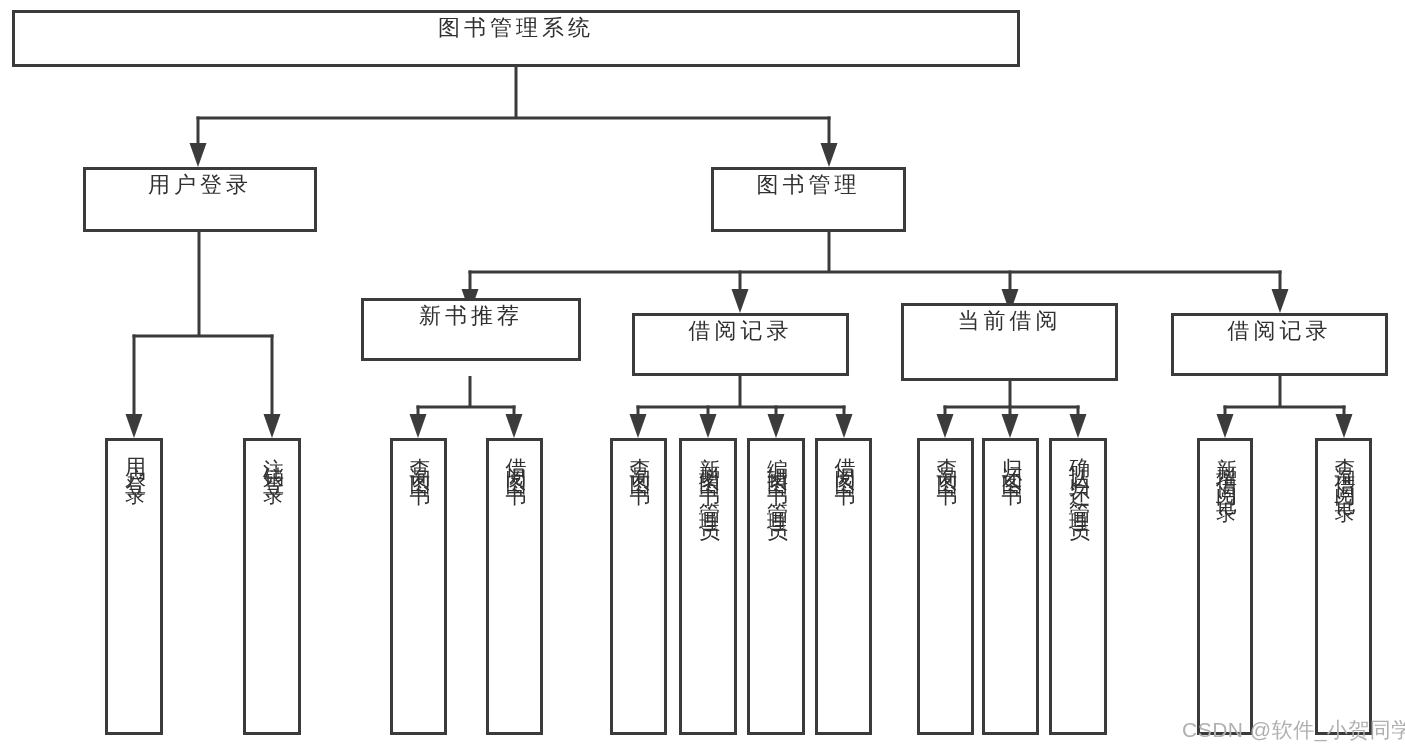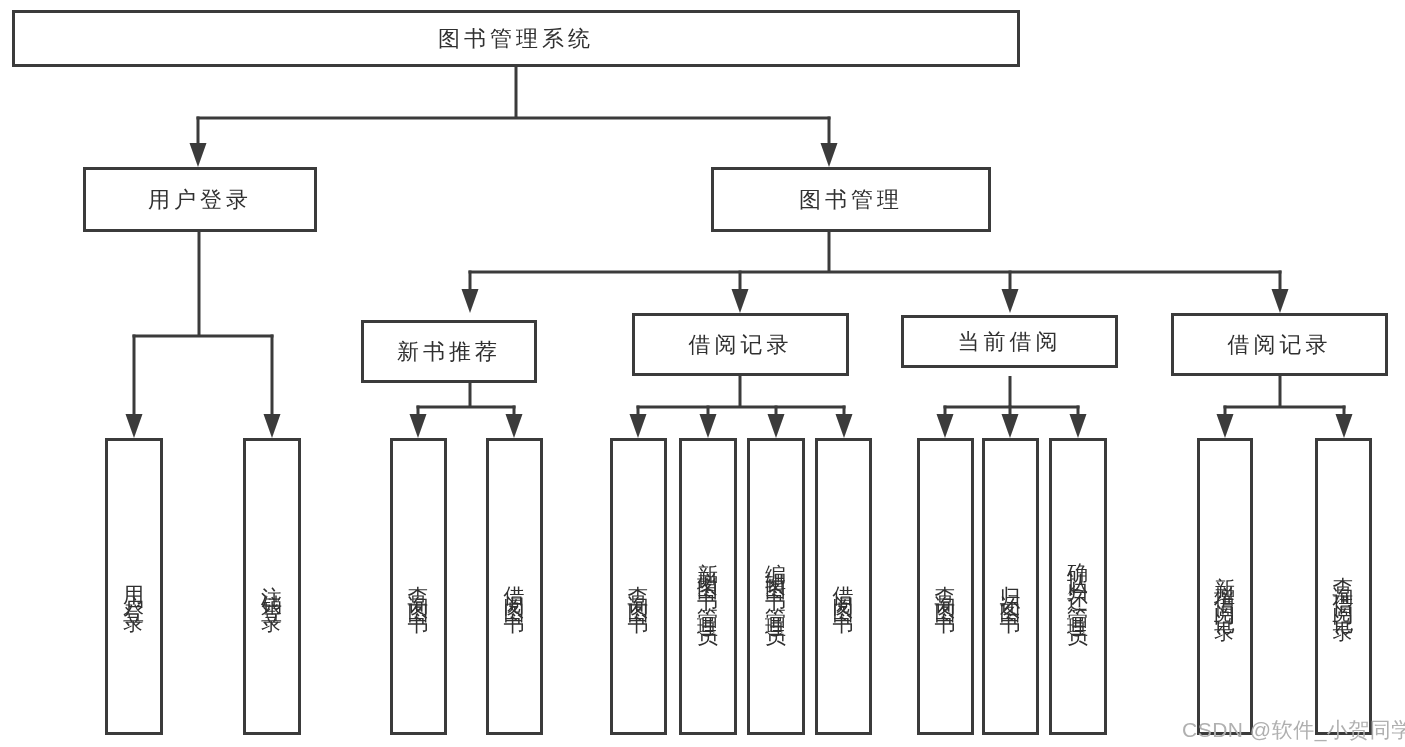--- a/index.html
+++ b/index.html
@@ -26,23 +26,23 @@
     position:absolute;
     left:0;top:0;
     width:1405px;height:747px;
   }
   .box{
     position:absolute;
     box-sizing:border-box;
     background:var(--box_fill);
     border:3px solid var(--border);
     display:flex;
-    align-items:center;
     justify-content:center;
     color:var(--text);
+    font-family:Liberation Mono, monospace;
   }
   .box.h span{
     font-size:22px;
     letter-spacing:4px;
     white-space:nowrap;
     color:var(--text);
   }
   .box.v span{
     writing-mode:vertical-rl;
     font-size:21px;
@@ -133,31 +133,31 @@
     </g>
   </svg>
 
   <div class="box h" style="left:12px;top:10px;width:1008px;height:57px">
     <span>图书管理系统</span>
   </div>
 
   <div class="box h" style="left:83px;top:167px;width:234px;height:65px">
     <span>用户登录</span>
   </div>
-  <div class="box h" style="left:711px;top:167px;width:280px;height:65px">
+  <div class="box h" style="left:711px;top:167px;width:195px;height:65px">
     <span>图书管理</span>
   </div>
 
-  <div class="box h" style="left:361px;top:320px;width:176px;height:63px">
+  <div class="box h" style="left:361px;top:298px;width:220px;height:63px">
     <span>新书推荐</span>
   </div>
   <div class="box h" style="left:632px;top:313px;width:217px;height:63px">
     <span>借阅记录</span>
   </div>
-  <div class="box h" style="left:901px;top:315px;width:217px;height:53px">
+  <div class="box h" style="left:901px;top:303px;width:217px;height:78px">
     <span>当前借阅</span>
   </div>
   <div class="box h" style="left:1171px;top:313px;width:217px;height:63px">
     <span>借阅记录</span>
   </div>
 
   <div class="box v" style="left:105px;top:438px;width:58px;height:297px">
     <span>用户登录</span>
   </div>
   <div class="box v" style="left:243px;top:438px;width:58px;height:297px">

